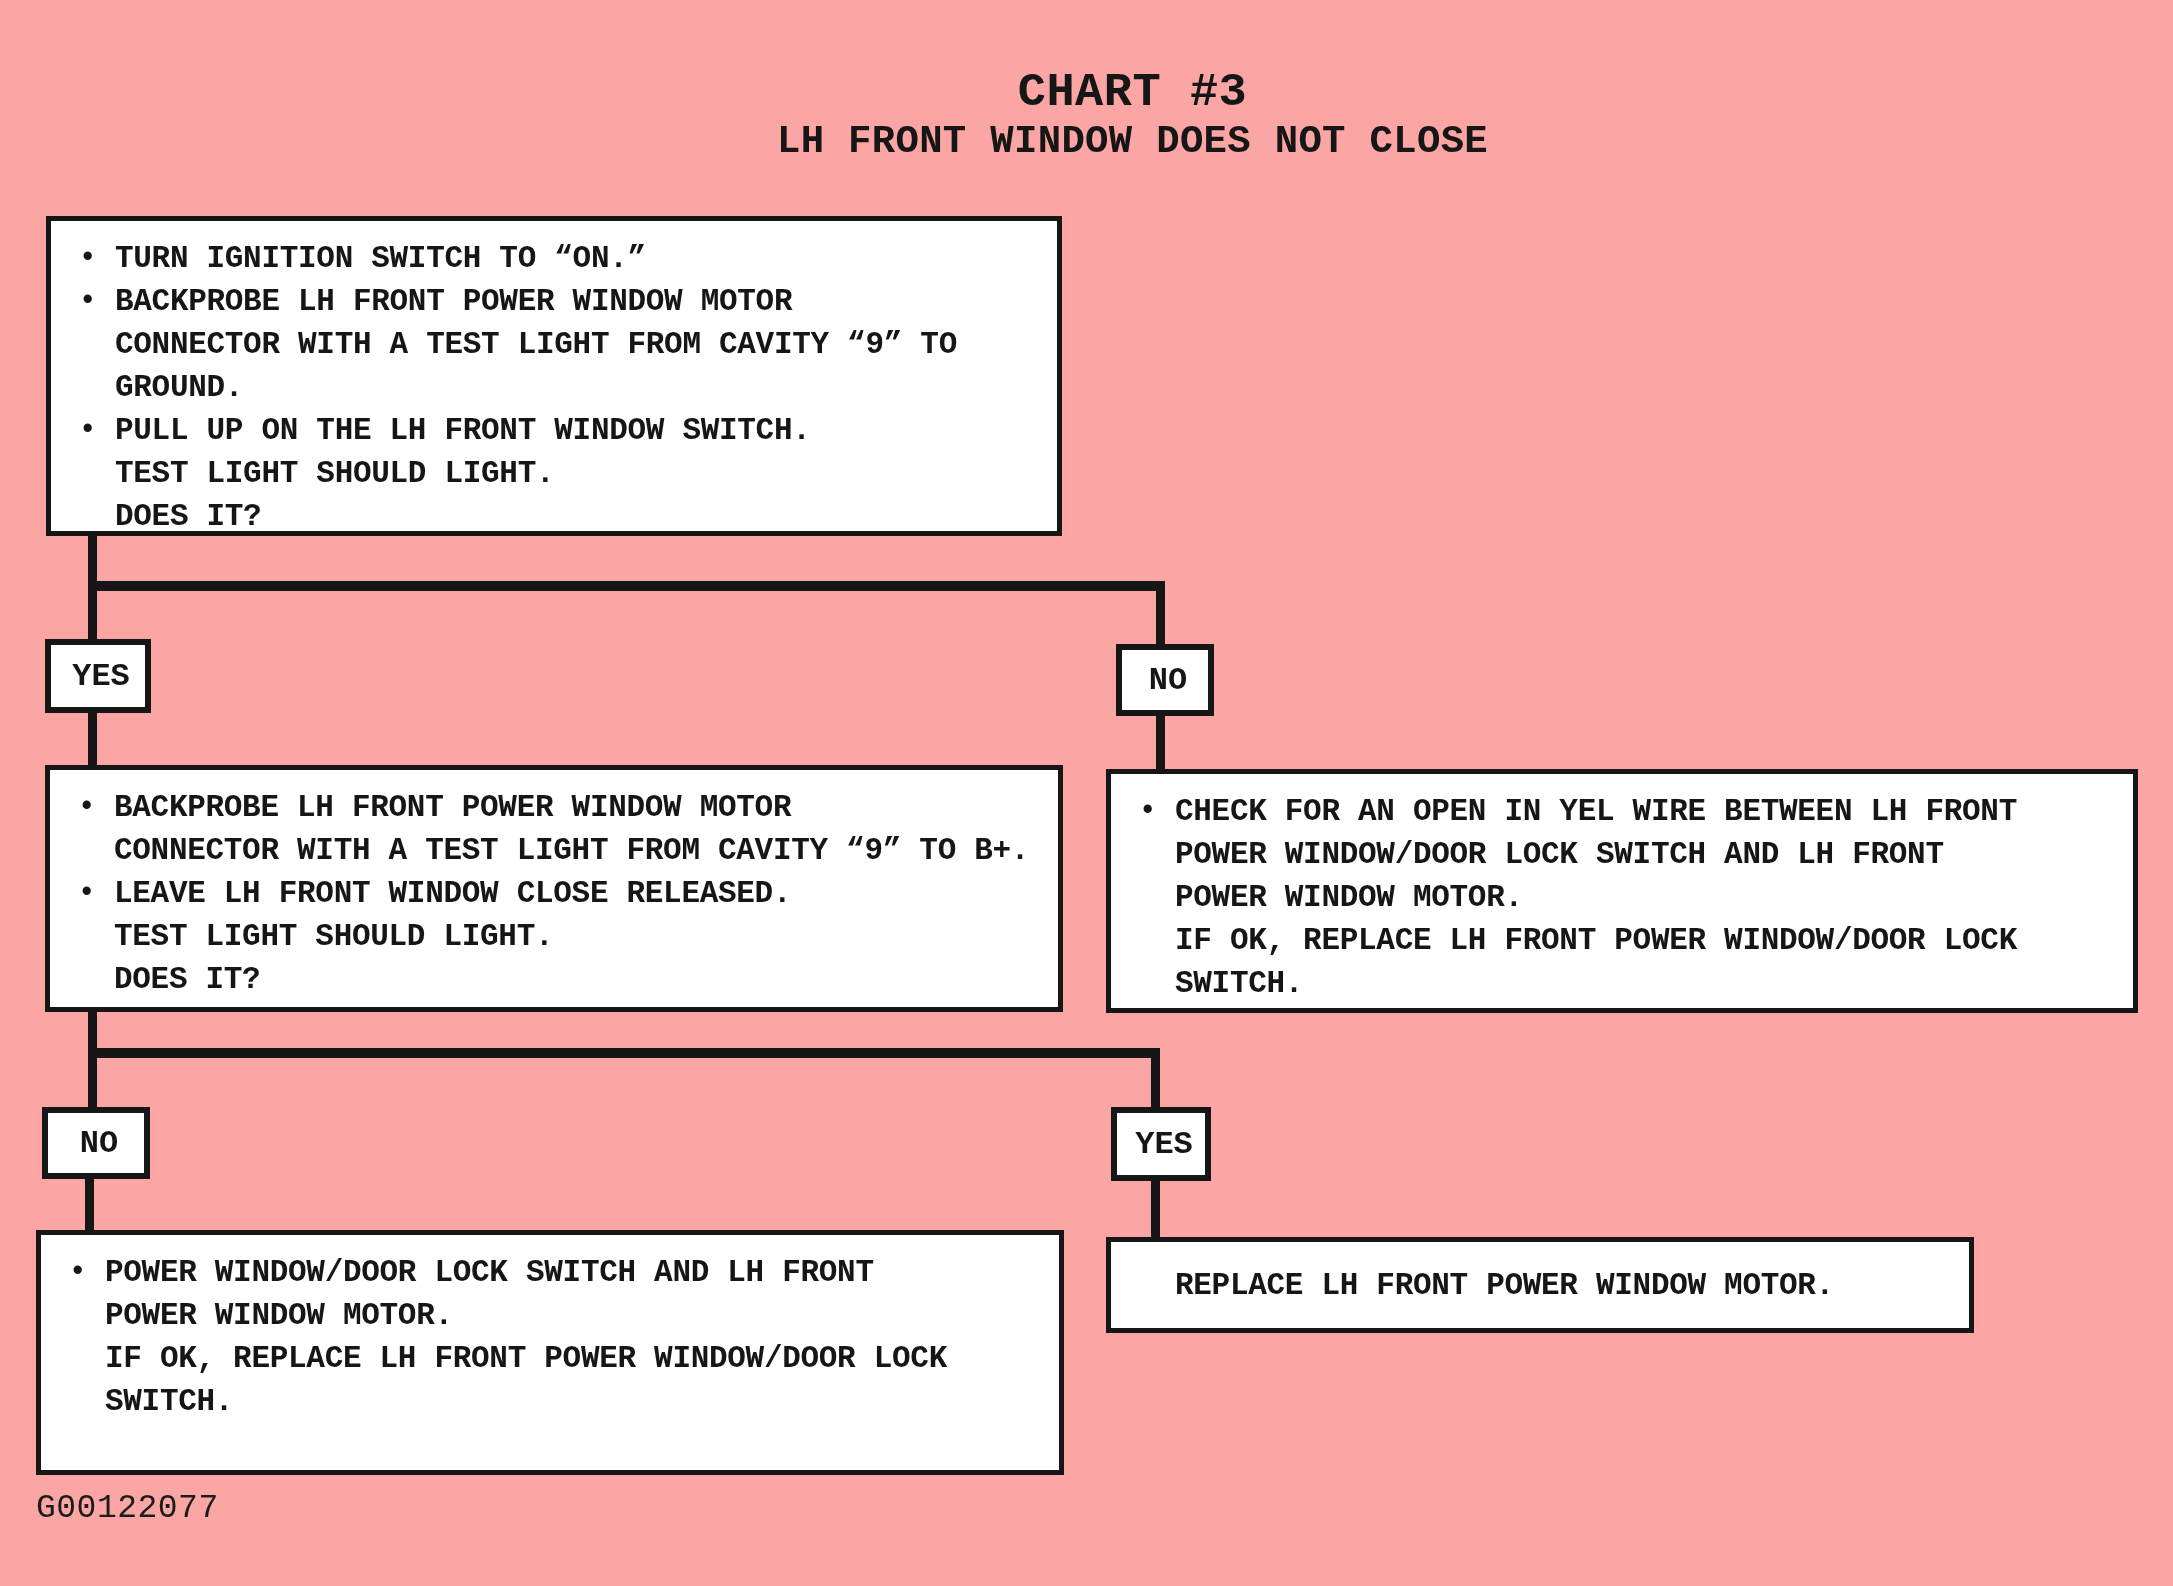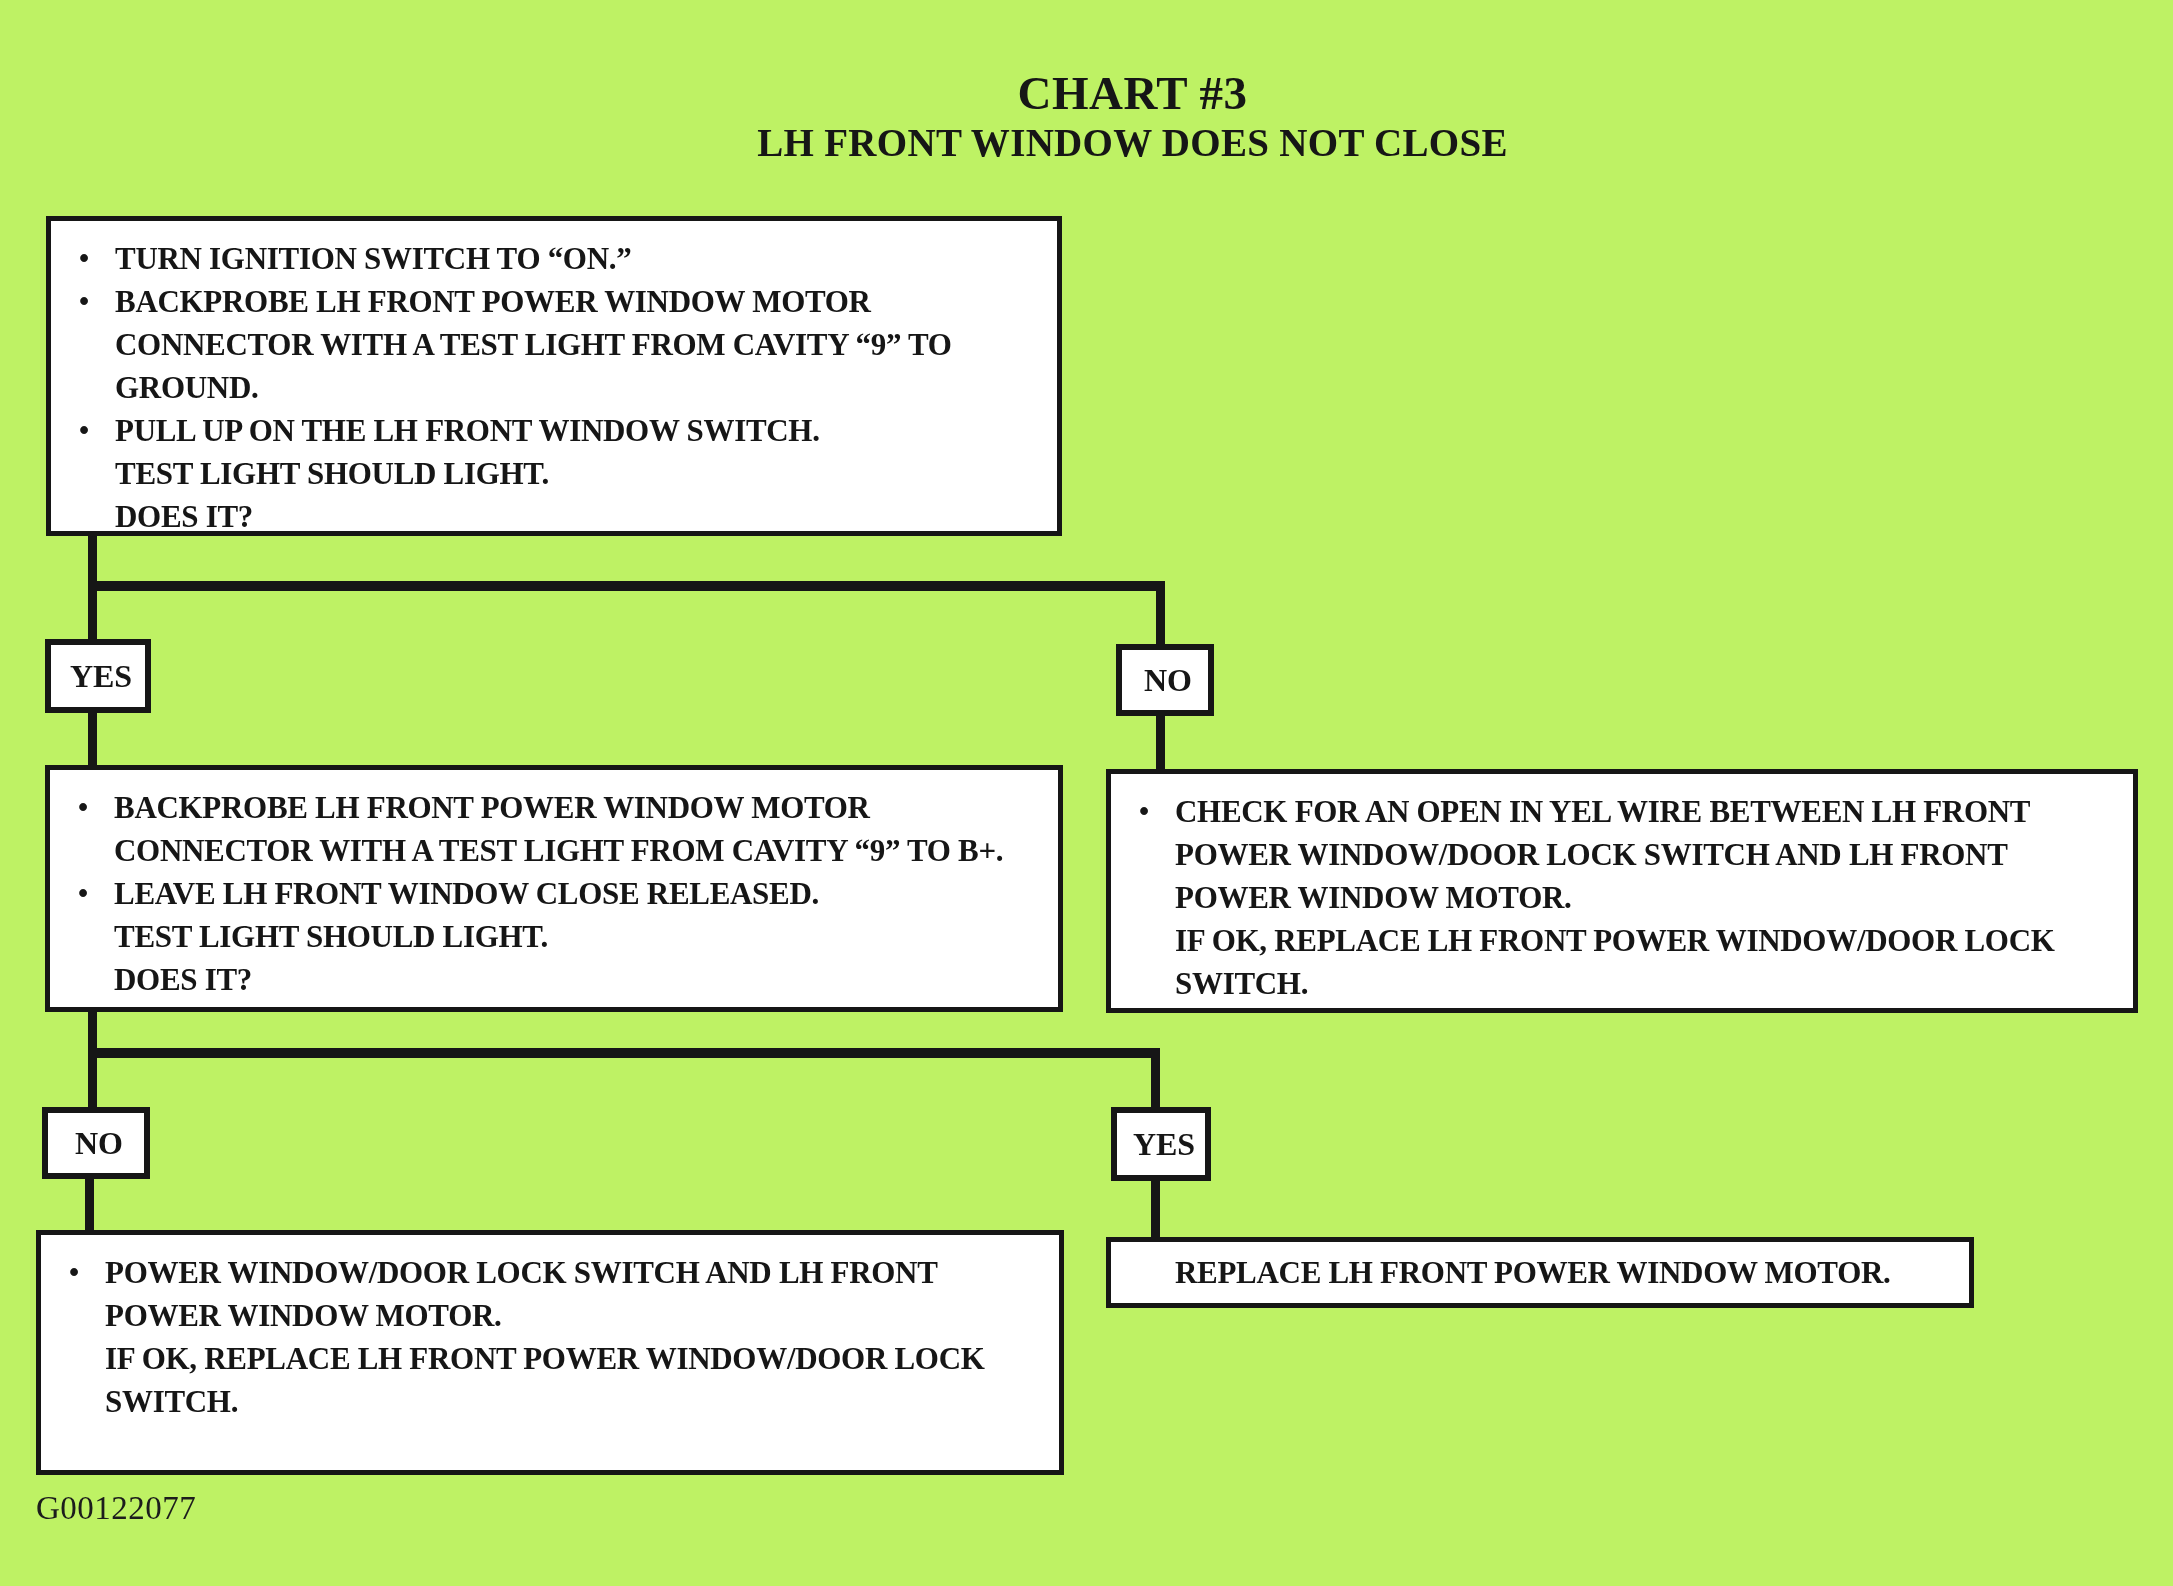--- a/index.html
+++ b/index.html
@@ -1,21 +1,21 @@
 <!DOCTYPE html>
 <html><head>
 <meta charset="utf-8">
 <style>
   html, body { margin: 0; padding: 0; background: #ffffff; }
   .page {
     position: relative;
     width: 2173px;
     height: 1586px;
-    background: #bef264;
-    font-family: Liberation Serif, serif;
+    background: #fca5a5;
+    font-family: Liberation Mono, monospace;
     color: #161616;
     overflow: hidden;
   }
   .title-line1 {
     position: absolute;
     left: 0; top: 66px;
     width: 2173px;
     text-align: center;
     transform: translateX(46px);
     font-size: 47px;
@@ -190,19 +190,19 @@
         <div class="lines">
           <div>POWER WINDOW/DOOR LOCK SWITCH AND LH FRONT</div>
           <div>POWER WINDOW MOTOR.</div>
           <div>IF OK, REPLACE LH FRONT POWER WINDOW/DOOR LOCK</div>
           <div>SWITCH.</div>
         </div>
       </div>
     </div>
   </div>
 
-  <div class="action-box" style="left:1106px; top:1237px; width:868px; height:71px;">
+  <div class="action-box" style="left:1106px; top:1237px; width:868px; height:96px;">
     <span>REPLACE LH FRONT POWER WINDOW MOTOR.</span>
   </div>
 
   <div class="figure-id">G00122077</div>
 
 </div>
 
 </body></html>

